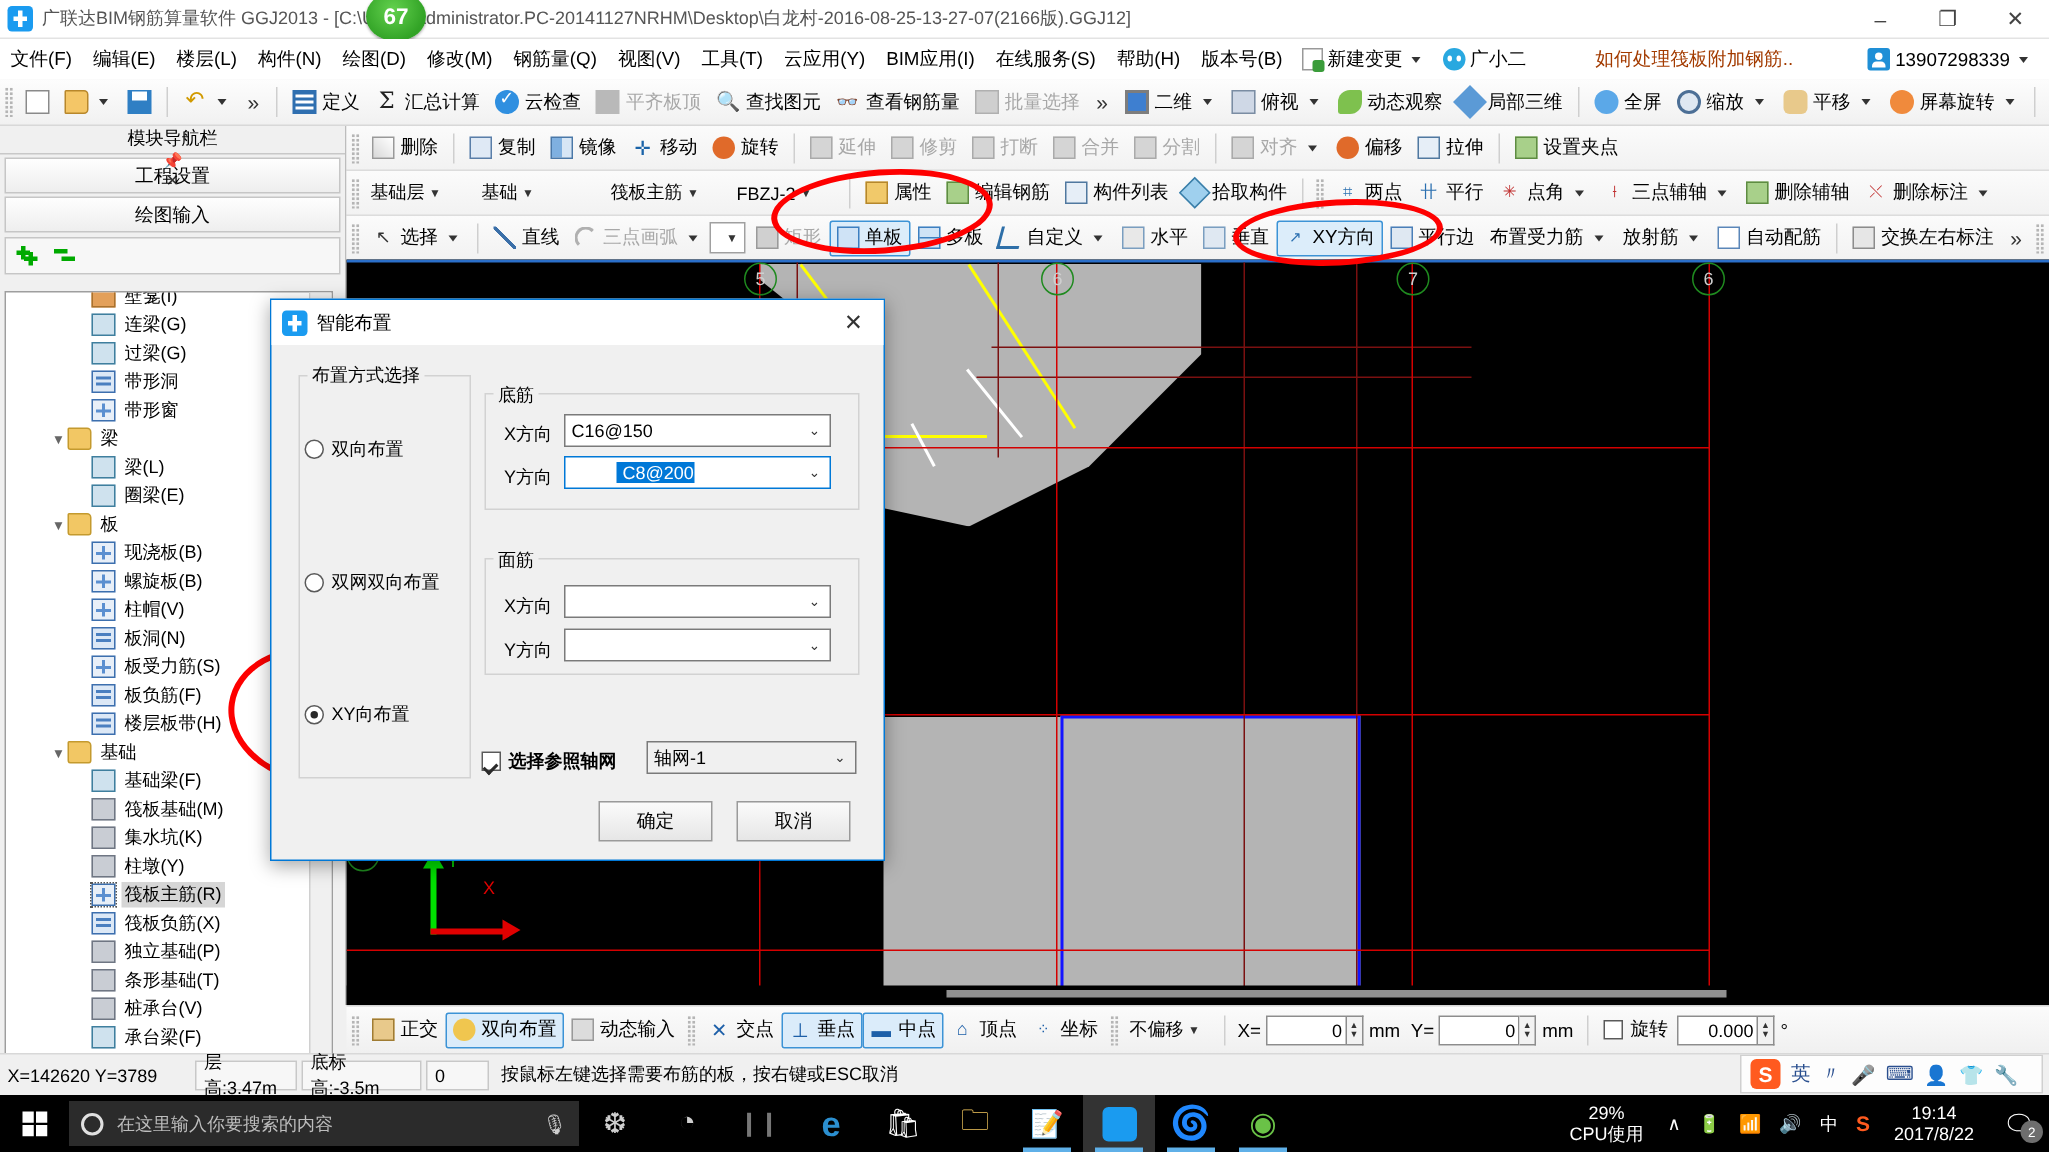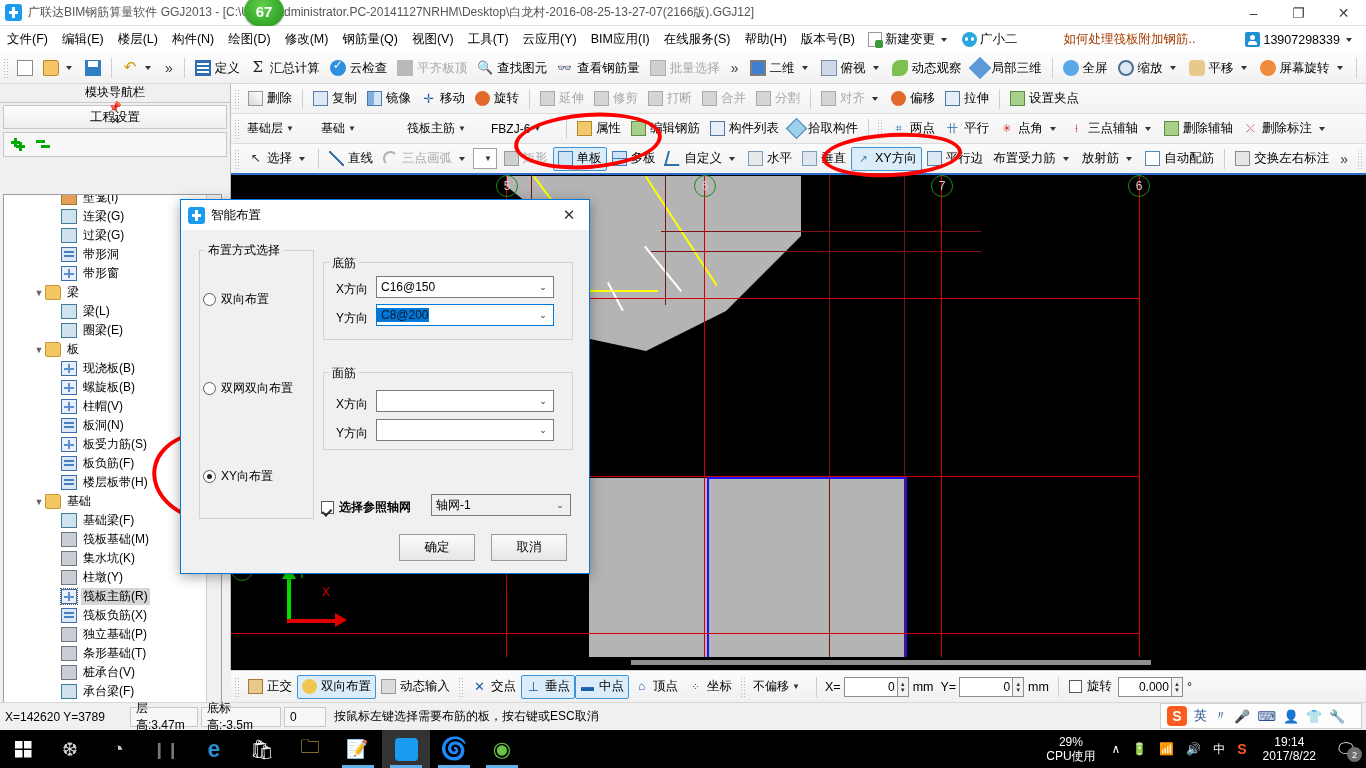--- a/index.html
+++ b/index.html
@@ -224,21 +224,21 @@
   .dlg-t{font-size:12.5px;}
   .dlg-x{margin-left:auto;width:32px;height:28px;display:flex;align-items:center;justify-content:center;font-size:15px;color:#333;}
   .gbox{position:absolute;border:1px solid #d2d2d2;}
   .gbox-lbl{position:absolute;background:#f0f0f0;padding:0 3px;font-size:12px;}
   .radio{position:absolute;display:flex;align-items:center;gap:5px;font-size:12px;}
   .rdot{width:13px;height:13px;border:1px solid #5a5a5a;border-radius:50%;background:#fff;position:relative;flex:none;}
   .rdot.on:after{content:"";position:absolute;left:3px;top:3px;width:5px;height:5px;border-radius:50%;background:#2a2a2a;}
   .dfield{position:absolute;height:22px;background:#fff;border:1px solid #7a7a7a;display:flex;align-items:center;}
   .dfield.focus{border:1.5px solid #0078d7;}
   .dfield .v{padding-left:4px;font-size:12px;font-family:"Liberation Sans",sans-serif;}
-  .dfield .v.sel{background:#0078d7;color:#0f172a;}
+  .dfield .v.sel{background:#0078d7;color:#ffffff;margin-left:34px;}
   .dfield .arr{margin-left:auto;width:20px;text-align:center;font-size:9px;color:#333;}
   .dlabel{position:absolute;font-size:12px;}
   .dchk{position:absolute;display:flex;align-items:center;gap:5px;font-size:12px;}
   .cbx{width:13px;height:13px;border:1px solid #5a5a5a;background:#fff;position:relative;flex:none;}
   .cbx.on:after{content:"";position:absolute;left:2px;top:5px;width:4px;height:7px;border:solid #2a2a2a;
     border-width:0 2px 2px 0;transform:rotate(45deg);}
   .dbtn{position:absolute;height:27px;background:linear-gradient(#fbfbfb,#e6e6e6);border:1px solid #9a9a9a;
     display:flex;align-items:center;justify-content:center;font-size:12.5px;}
 
   
@@ -439,20 +439,21 @@
 
   </div>
 
   <div class="leftpanel">
     <div class="lp-head">
       <span class="t">模块导航栏</span>
       <span class="pin">📌</span>
       <span class="x">✕</span>
     </div>
     <div class="lp-btn">工程设置</div>
+    <div class="lp-btn">绘图输入</div>
     <div class="lp-tools">
       <span class="icon-expand"></span>
       <span class="icon-collapse"></span>
     </div>
 
     <div class="tree">
       <div class="tree-inner" id="tree-inner">
           <div class="trow">
             <span class="ind" style="width: 26px;"></span>
             <span class="tw"></span>
@@ -713,21 +714,21 @@
       </div>
     <div class="cb-flat" style="width:86px">
         <span>基础</span>
         <span class="cb-arrow">▼</span>
       </div>
     <div class="cb-flat" style="width:84px">
         <span>筏板主筋</span>
         <span class="cb-arrow">▼</span>
       </div>
     <div class="cb-flat" style="width:74px">
-        <span>FBZJ-6</span>
+        <span>FBZJ-2</span>
         <span class="cb-arrow">▼</span>
       </div>
     <div class="vsep"></div>
     <div class="tb2">
         <span class="mi mi-prop"></span>
         <span>属性</span>
       </div>
     <div class="tb2">
         <span class="mi mi-edit"></span>
         <span>编辑钢筋</span>
@@ -1044,20 +1045,25 @@
     <span class="ime-g">⌨</span>
     <span class="ime-g">👤</span>
     <span class="ime-g">👕</span>
     <span class="ime-g">🔧</span>
   </div>
 
   <div class="taskbar">
     <div class="start">
         <span class="win-logo"></span>
       </div>
+    <div class="tb-search">
+      <span class="circ"></span>
+      <span>在这里输入你要搜索的内容</span>
+      <span class="mic">🎙</span>
+    </div>
     <div class="tsk">
         <span style="color:#cfcfcf;font-size:19px">❆</span>
       </div>
     <div class="tsk">
         <span style="color:#cfcfcf;font-size:19px">◔</span>
       </div>
     <div class="tsk">
         <span style="color:#777;font-size:16px">❙❙</span>
       </div>
     <div class="tsk">

